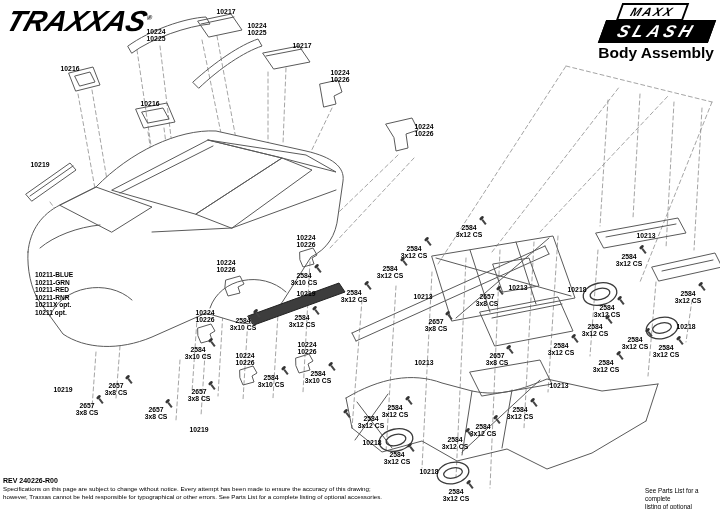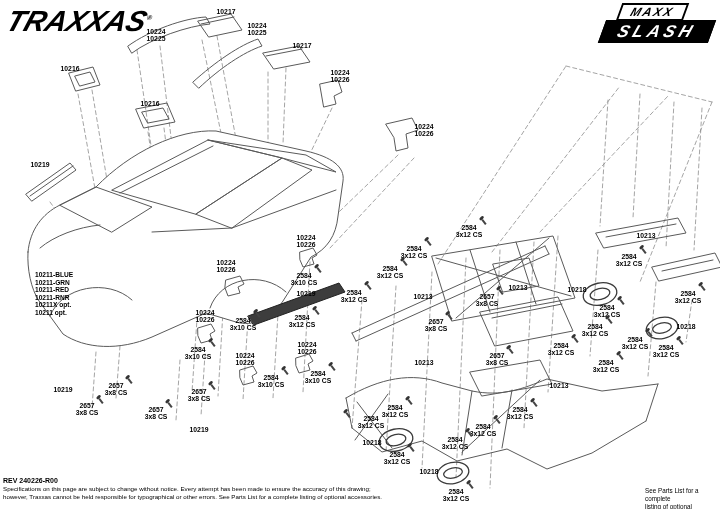--- a/index.html
+++ b/index.html
@@ -37,20 +37,21 @@
 </head>
 <body>
 
 <div id="page">
 
   <div id="brand"><span>TRAXXAS</span><sup>®</sup></div>
   <div id="model">
     <div class="maxx">MAXX</div><br>
     <div class="slash">SLASH</div>
   </div>
+  <div id="subtitle">Body Assembly</div>
 
   <svg id="art" width="720" height="509" viewBox="0 0 720 509">
     <g stroke="#5a5a5a" fill="none" stroke-width="1" stroke-linejoin="round" stroke-linecap="round">
 
       <g stroke="#8d8d8d" stroke-width="0.8" stroke-dasharray="4 3">
         <line x1="78" y1="94" x2="106" y2="250"></line>
           <line x1="92" y1="90" x2="118" y2="246"></line>
         <line x1="148" y1="132" x2="162" y2="226"></line>
           <line x1="164" y1="128" x2="176" y2="222"></line>
         <line x1="50" y1="202" x2="118" y2="296"></line>

